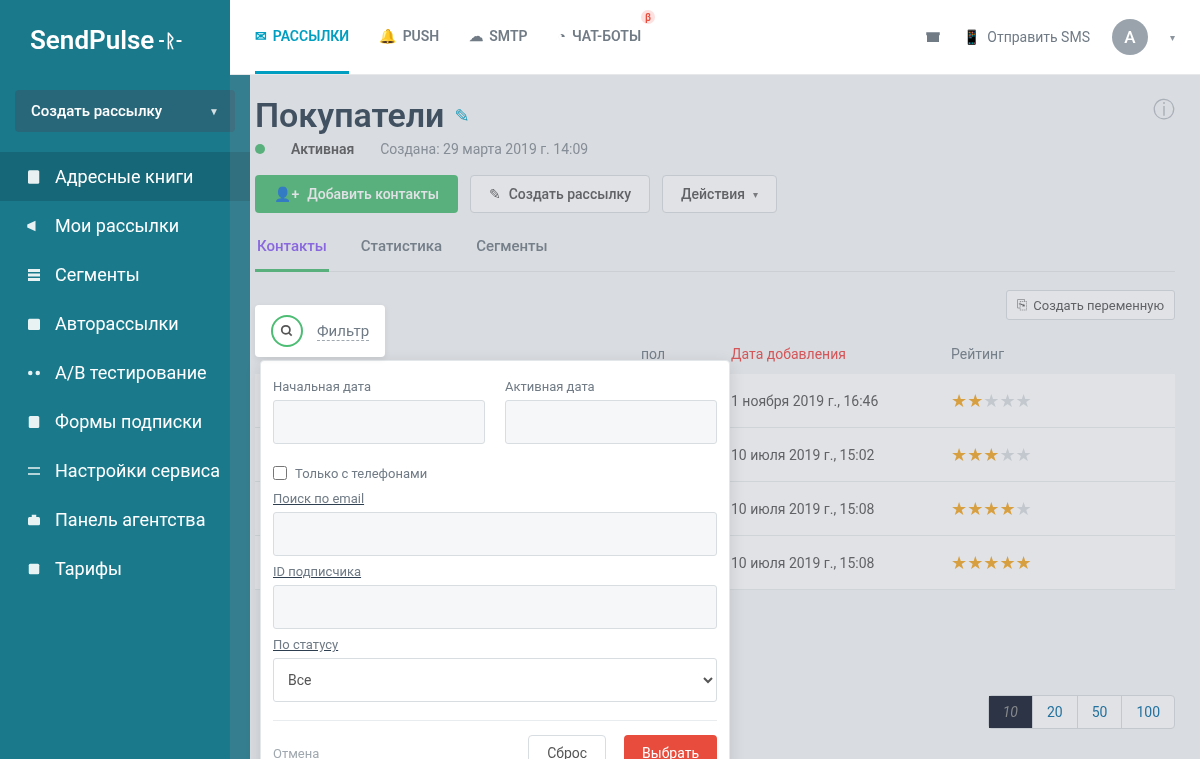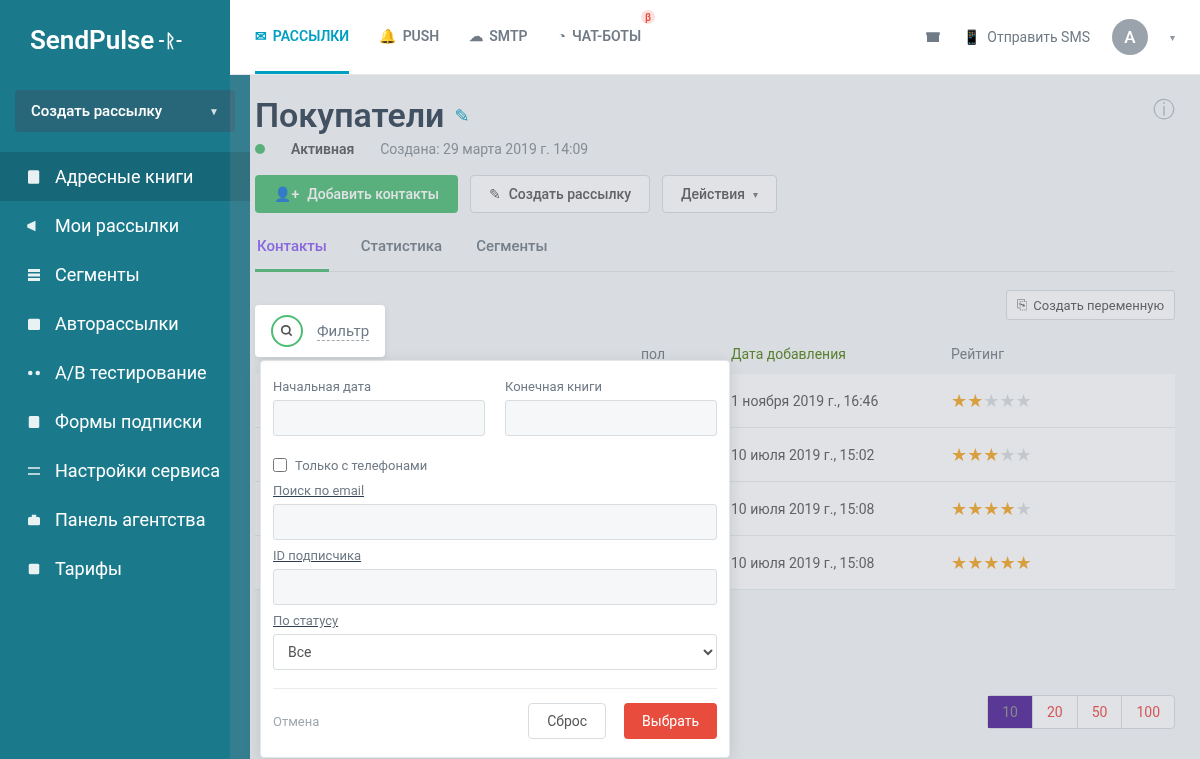--- a/index.html
+++ b/index.html
@@ -42,41 +42,41 @@
 .tab.active { color:#8b5cf6; border-bottom-color:#4dbd74; }
 
 .toolbar { margin-top:18px; display:flex; align-items:center; justify-content:space-between; }
 .search-filter-box { background:#fff; border-radius:4px; box-shadow:0 2px 6px rgba(0,0,0,.08); padding:10px 16px; display:flex; align-items:center; gap:14px; }
 .search-circle { width:32px; height:32px; border:2px solid #4dbd74; border-radius:50%; display:flex; align-items:center; justify-content:center; color:#555; cursor:pointer; }
 .filter-label { font-size:15px; color:#707b86; border-bottom:1px dashed #a0a8af; cursor:pointer; }
 .create-var-btn { background:#fff; border:1px solid #d8dde1; padding:6px 10px; font-size:13px; color:#555; border-radius:3px; display:flex; align-items:center; gap:6px; cursor:pointer; }
 
 .table { margin-top:14px; width:100%; }
 .th-row { display:flex; padding:12px 16px; font-size:14px; color:#707b86; }
-.th-row .col-date { color:#4d7c0f; }
+.th-row .col-date { color:#ef4444; }
 .tr { display:flex; padding:16px; background:#fff; border-bottom:1px solid #e9ecef; align-items:center; font-size:14px; color:#555; }
 .col-name { width:370px; }
 .col-pol { width:90px; }
 .col-date { width:220px; }
 .col-rate { flex:1; }
 .star { color:#d8dde1; font-size:18px; }
 .star.filled { color:#f5a623; }
 
 .pager { position:absolute; right:25px; bottom:30px; display:flex; border:1px solid #d8dde1; border-radius:4px; background:#fff; }
-.pager .pg { padding:8px 14px; border-right:1px solid #d8dde1; font-size:14px; color:#ef4444; cursor:pointer; }
+.pager .pg { padding:8px 14px; border-right:1px solid #d8dde1; font-size:14px; color:#0369a1; cursor:pointer; }
 .pager .pg:last-child { border-right:none; }
-.pager .pg.active { background:#4c1d95; color:#888; }
+.pager .pg.active { background:#0f172a; color:#888;font-style:italic; }
 
 .overlay { position:absolute; left:230px; top:75px; right:0; bottom:0; background:rgba(130,140,150,.25); pointer-events:none; }
 
 .filter-popup { position:absolute; left:260px; top:360px; width:470px; background:#fff; border:1px solid #e4e7ea; border-radius:4px; box-shadow:0 4px 16px rgba(0,0,0,.12); padding:18px 12px; z-index:50; }
 .filter-popup .row2 { display:flex; gap:20px; }
 .filter-popup .field { flex:1; }
 .filter-popup label { display:block; font-size:13px; color:#707b86; margin-bottom:6px; }
-.filter-popup input[type=text], .filter-popup select { width:100%; height:36px; border:1px solid #d8dde1; background:#f6f7f8; border-radius:3px; padding:0 10px; font-size:14px; color:#555; }
+.filter-popup input[type=text], .filter-popup select { width:100%; height:44px; border:1px solid #d8dde1; background:#f6f7f8; border-radius:3px; padding:0 10px; font-size:14px; color:#555; }
 .filter-popup select { background:#fff; }
 .chk-row { margin:22px 0 10px; display:flex; align-items:flex-start; gap:8px; font-size:13px; color:#707b86; }
 .chk-row input { width:14px; height:14px; }
 .full-field { margin-top:8px;text-decoration:underline; }
 .popup-footer { margin-top:18px; padding-top:14px; border-top:1px solid #e9ecef; display:flex; align-items:center; justify-content:space-between; }
 .cancel-link { font-size:13px; color:#a0a8af; cursor:pointer; }
 .footer-btns { display:flex; gap:18px;border-radius:15px; }
 .btn-reset { background:#fff; border:1px solid #d8dde1; color:#555; padding:9px 18px; border-radius:4px; font-size:14px; cursor:pointer; }
 .btn-select { background:#e74c3c; color:#fff; padding:9px 18px; border-radius:4px; font-size:14px; cursor:pointer; border:none; }
 
@@ -313,21 +313,21 @@
   </div>
 </div>
 
 <div class="filter-popup">
   <div class="row2">
     <div class="field">
       <label>Начальная дата</label>
       <input type="text" style="">
     </div>
     <div class="field">
-      <label>Конечная книги</label>
+      <label>Активная дата</label>
       <input type="text" style="">
     </div>
   </div>
   <div class="chk-row">
     <input type="checkbox" style="">
     <span>Только с телефонами</span>
   </div>
   <div class="full-field">
     <label>Поиск по email</label>
     <input type="text" style="">

